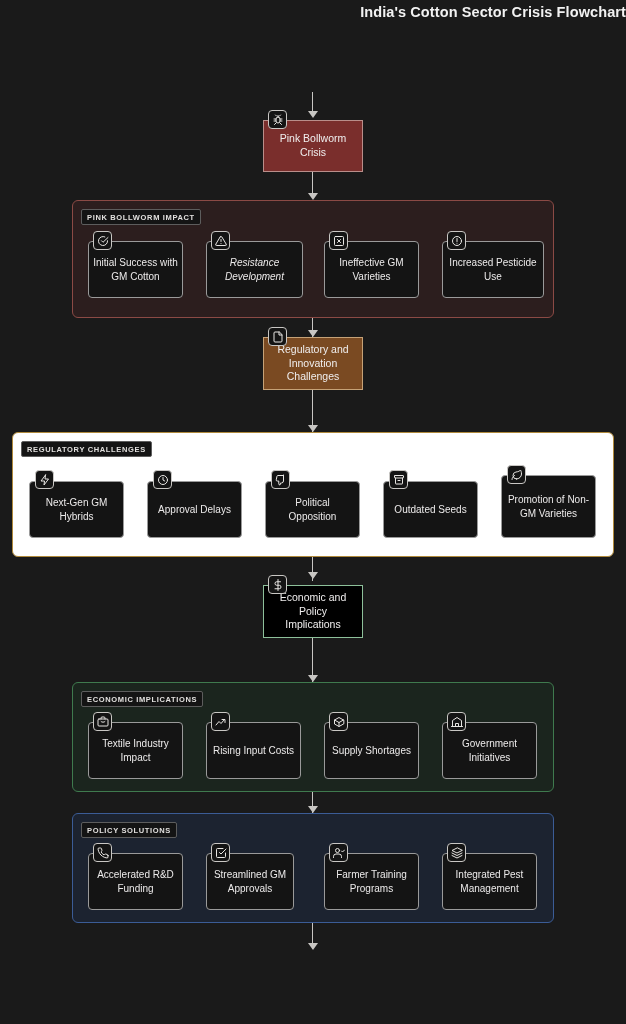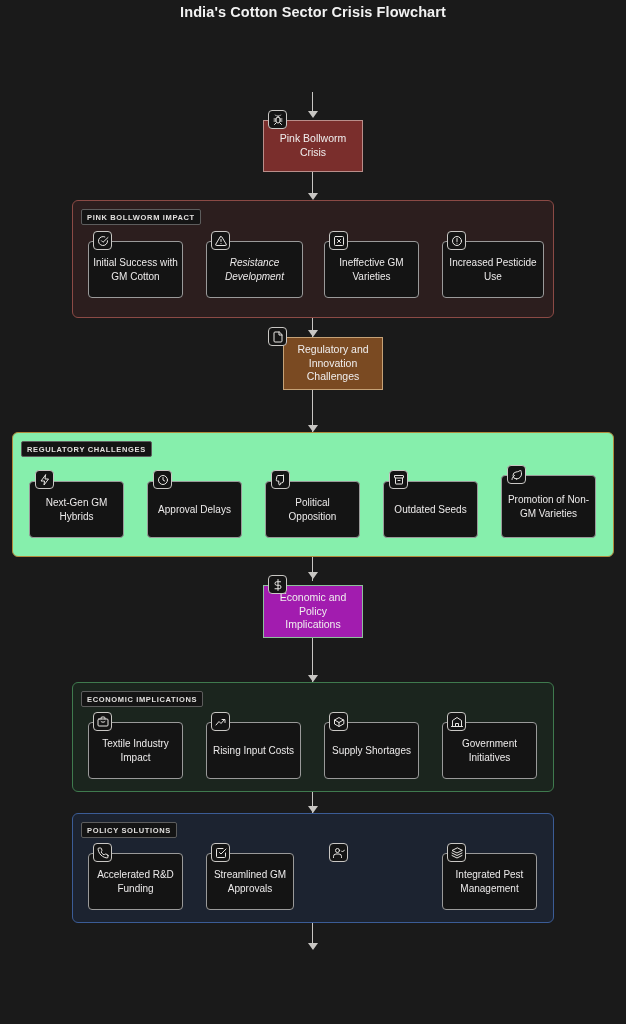--- a/index.html
+++ b/index.html
@@ -16,21 +16,21 @@
     height: 1024px;
     background: #1a1a1a;
   }
 
   
   .chart-title {
     position: absolute;
     top: 4px;
     left: 0;
     width: 626px;
-    text-align: center;
+    text-align: right;
     color: #f2f2f2;
     font-size: 14.5px;
     font-weight: bold;
     letter-spacing: 0.1px;
   }
 
   
   .pill {
     position: absolute;
     display: flex;
@@ -59,29 +59,29 @@
     justify-content: center;
     border-radius: 0;
     font-size: 10.5px;
     color: #f0eeee;
     text-align: center;
     line-height: 1.32;
     padding: 4px 6px;
   }
   .stage.red   { background: #7a2e2c; border: 1.1px solid #b98e8a; }
   .stage.brown { background: #7a4a22; border: 1.1px solid #c6a277; }
-  .stage.green { background: #a21caf; border: 1.1px solid #8dc09a; }
+  .stage.green { background: #000000; border: 1.1px solid #8dc09a; }
 
   
   .group {
     position: absolute;
     border-radius: 6px;
   }
   .group.g-red    { border: 1.4px solid #8b4a45; background: #2c1e1e; }
-  .group.g-brown  { border: 1.4px solid #b08a3c; background: #86efac; }
+  .group.g-brown  { border: 1.4px solid #b08a3c; background: #ffffff; }
   .group.g-green  { border: 1.4px solid #3f7a4e; background: #1b251e; }
   .group.g-blue   { border: 1.4px solid #3b5c96; background: #1c2330; }
 
   .group-label {
     position: absolute;
     top: 8px;
     left: 8px;
     font-size: 7.5px;
     font-weight: bold;
     letter-spacing: 0.65px;
@@ -207,21 +207,21 @@
 
   <div class="conn" style="left:312px; top:318px; height:23px;"></div>
   <div class="arrowhead" style="left:308px; top:330px;"></div>
 
   <div class="icon-chip" style="left:268px; top:327px;">
     <svg width="12" height="12" viewBox="0 0 24 24" fill="none" stroke="#e8e6e3" stroke-width="2" stroke-linecap="round" stroke-linejoin="round">
       <path d="M14 2H6a2 2 0 00-2 2v16a2 2 0 002 2h12a2 2 0 002-2V8z"></path>
         <path d="M14 2v6h6"></path>
     </svg>
   </div>
-  <div class="stage brown" style="left:263px; top:337px; width:100px; height:53px;margin-left:20px;">
+  <div class="stage brown" style="left:263px; top:337px; width:100px; height:53px;">
     <span>Regulatory and Innovation Challenges</span>
   </div>
 
   <div class="conn" style="left:312px; top:390px; height:42px;"></div>
   <div class="arrowhead" style="left:308px; top:425px;"></div>
 
   <div class="group g-brown" style="left:12px; top:432px; width:602px; height:125px;">
     <div class="group-label">REGULATORY CHALLENGES</div>
   </div>
   <div class="icon-chip" style="left:35px; top:470px;">
@@ -359,20 +359,23 @@
     <span>Streamlined GM Approvals</span>
   </div>
 
   <div class="icon-chip" style="left:329px; top:843px;">
     <svg width="12" height="12" viewBox="0 0 24 24" fill="none" stroke="#e8e6e3" stroke-width="2" stroke-linecap="round" stroke-linejoin="round">
       <circle cx="9" cy="7" r="4"></circle>
         <path d="M1 21v-2a5 5 0 015-5h6a5 5 0 015 5v2"></path>
         <path d="M17 8l2 2 4-4"></path>
     </svg>
   </div>
+  <div class="leaf" style="left:324px; top:853px; width:95px; height:57px;">
+    <span>Farmer Training Programs</span>
+  </div>
 
   <div class="icon-chip" style="left:447px; top:843px;">
     <svg width="12" height="12" viewBox="0 0 24 24" fill="none" stroke="#e8e6e3" stroke-width="2" stroke-linecap="round" stroke-linejoin="round">
       <path d="M12 2L2 7l10 5 10-5z"></path>
         <path d="M2 12l10 5 10-5"></path>
         <path d="M2 17l10 5 10-5"></path>
     </svg>
   </div>
   <div class="leaf" style="left:442px; top:853px; width:95px; height:57px;">
     <span>Integrated Pest Management</span>

